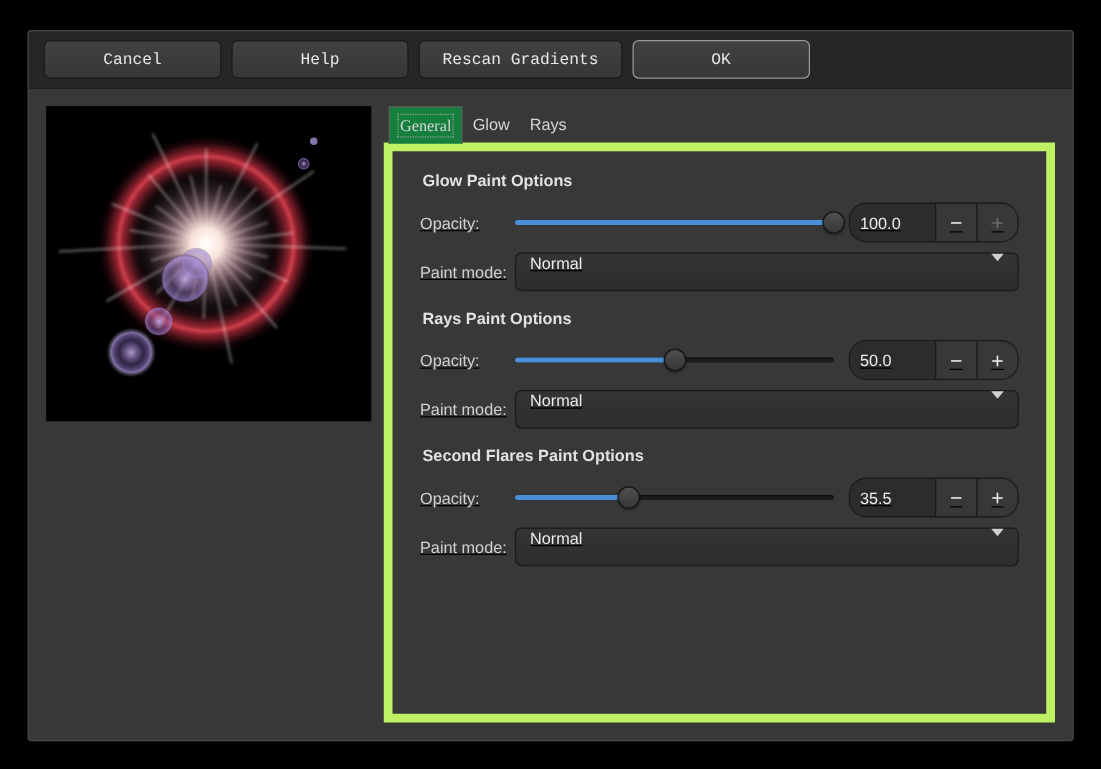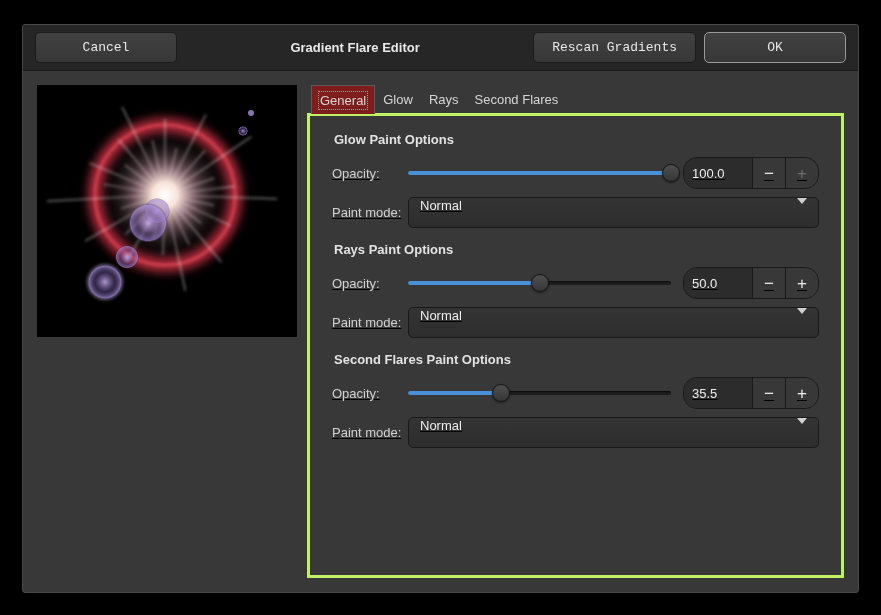--- a/index.html
+++ b/index.html
@@ -32,26 +32,26 @@
     width:260px;height:252px;flex:none;background:#000;overflow:hidden;
   }
   .right{flex:1;display:flex;flex-direction:column;margin-left:10px;min-width:0;}
   
   .tabs{display:flex;padding-left:4px;flex:none;}
   .tab{
     padding:7px 8px 6px;color:#d6d6d6;font-size:13px;cursor:pointer;
     position:relative;white-space:nowrap;
   }
   .tab.active{
-    background:#7f1d1d;border:1px solid #5a5a5a;border-bottom:none;
-    margin-bottom:-1px;z-index:2;
+    background:#15803d;border:1px solid #5a5a5a;border-bottom:none;
+    margin-bottom:-1px;z-index:2;font-family:Liberation Serif, serif;
   }
   .tab.active .tab-label{outline:1px dotted #9c9c9c;outline-offset:1px;}
   .panel{
-    flex:1;border:3px solid #bef264;z-index:1;
+    flex:1;border:7px solid #bef264;z-index:1;
     padding:2px 22px 0 22px;overflow:hidden;background:#383838;
   }
   
   .section-heading{font-size:13px;font-weight:bold;color:#e2e2e2;margin:14px 2px 10px;}
   .row{display:flex;align-items:center;margin:4px 0 8px;text-decoration:underline;}
   .row-label{width:76px;flex:none;color:#d2d2d2;font-size:13px;}
   
   .slider{position:relative;flex:1;height:30px;margin-right:12px;min-width:60px;}
   .track{
     position:absolute;left:0;right:0;top:13px;height:4px;
@@ -94,21 +94,21 @@
     border-top:6px solid #d0d0d0;
   }
 </style>
 </head>
 <body>
 
 <div class="window">
 
   <div class="header">
     <button class="btn">Cancel</button>
-    <div class="title">Gradient Flare Editor</div>
+    <button class="btn">Help</button>
     <button class="btn">Rescan Gradients</button>
     <button class="btn ok">OK</button>
   </div>
 
   <div class="content">
 
     <div class="preview">
       <svg width="260" height="252" viewBox="0 0 260 252">
         <defs>
           <radialGradient id="coreG">
@@ -183,23 +183,20 @@
       <div class="tabs">
         <div class="tab active">
           <span class="tab-label">General</span>
         </div>
         <div class="tab">
           <span class="tab-label">Glow</span>
         </div>
         <div class="tab">
           <span class="tab-label">Rays</span>
         </div>
-        <div class="tab">
-          <span class="tab-label">Second Flares</span>
-        </div>
       </div>
 
       <div class="panel">
 
         <div class="section">
           <div class="section-heading">Glow Paint Options</div>
           <div class="row">
             <div class="row-label">Opacity:</div>
             <div class="slider">
               <div class="track">

